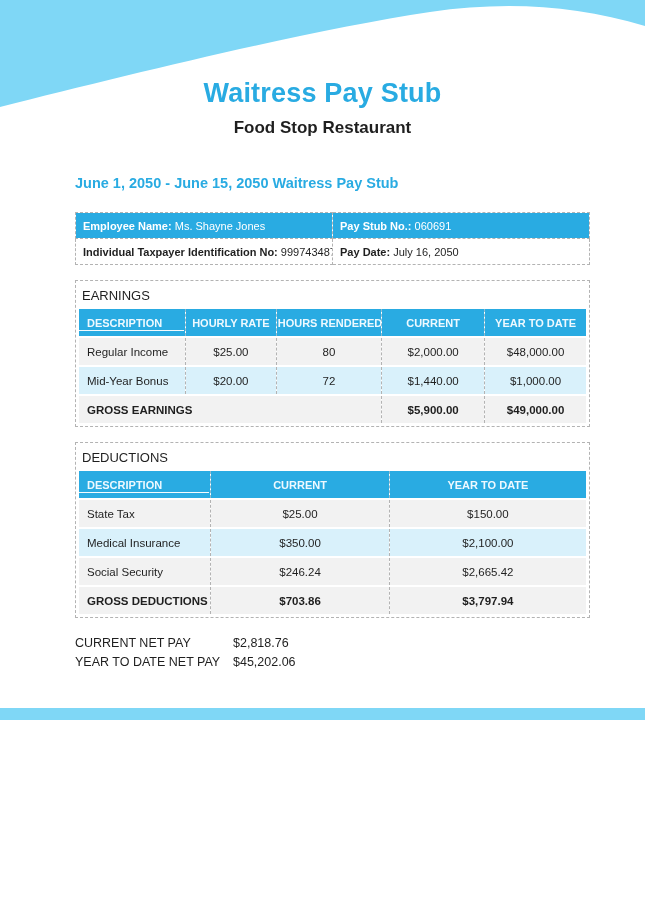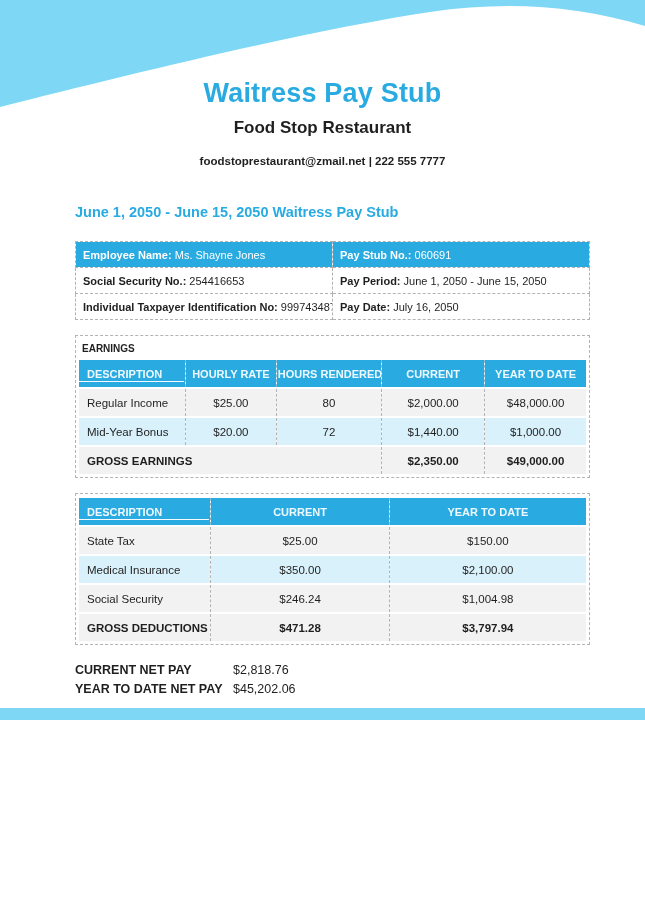--- a/index.html
+++ b/index.html
@@ -26,21 +26,21 @@
   .addr + .addr{margin-top:3px;}
   .content{padding:0 55px 0 75px;position:relative;}
   .period{margin:37px 0 0 0;font-size:14.5px;font-weight:bold;color:var(--accent-blue);}
   
   .emp-table{width:100%;margin-top:21px;border-collapse:collapse;table-layout:fixed;font-size:11px;}
   .emp-table td{border:1px dashed var(--border-dash);height:25px;padding:0 7px;white-space:nowrap;overflow:hidden;}
   .emp-table tr.hdr td{background:var(--accent-blue);color:#fff;margin-top:36px;}
   .emp-table .lbl{font-weight:bold;}
   
   .section-box{border:1px dashed var(--border-dash);margin-top:15px;padding:4px 3px 3px 3px;}
-  .section-title{font-size:10px;font-weight:bold;padding:3px 0 6px 3px;}
+  .section-title{font-size:13px;font-weight:normal;padding:3px 0 6px 3px;}
   .data-table{width:100%;border-collapse:collapse;table-layout:fixed;font-size:11.5px;}
   .data-table th{
     position:relative;background:var(--accent-blue);color:#eef9ff;height:25px;
     font-size:11px;font-weight:bold;text-align:center;border-left:1px dashed #8fb9cc;
     overflow:hidden;white-space:nowrap;margin-top:37px;
   }
   .data-table th:first-child{border-left:none;text-align:left;padding-left:8px;}
   .data-table th:first-child::after{
     content:"";position:absolute;left:0;right:1px;bottom:5px;border-bottom:1.5px solid rgba(255,255,255,0.95);
   }
@@ -48,54 +48,49 @@
     height:25px;text-align:center;border-left:1px dashed var(--border-dash);
     border-top:2px solid #fff;overflow:hidden;white-space:nowrap;
   }
   .data-table td:first-child{border-left:none;text-align:left;padding-left:8px;}
   .data-table tbody tr:nth-child(odd) td{background:var(--row-gray);}
   .data-table tbody tr:nth-child(even) td{background:var(--row-blue);}
   .data-table tfoot td{background:var(--row-gray);font-weight:bold;}
   
   .netpay{margin-top:18px;font-size:12.5px;}
   .netpay .row{display:flex;margin-bottom:5px;}
-  .netpay .label{font-weight:bold;width:158px;flex:0 0 158px;}
+  .netpay .label{font-weight:normal;width:158px;flex:0 0 158px;}
   
   .logo{position:absolute;top:776px;right:23px;font-size:51px;font-weight:bold;letter-spacing:-1px;line-height:1;}
   .logo-green{color:var(--logo-green);}
   .logo-dark{color:var(--logo-navy);font-style:italic;}
   .bottom-bar{position:absolute;bottom:0;left:0;width:100%;height:12px;background:var(--light-blue);}
 </style>
 </head>
 <body>
 
 <div class="page">
 
   <svg class="wave" width="645" height="115" viewBox="0 0 645 115" aria-hidden="true">
     <path d="M0,0 H645 V26 C575,5 505,1 430,12 C310,30 135,73 0,107 Z"></path>
   </svg>
 
   <div class="header">
     <h1 class="title">Waitress Pay Stub</h1>
     <div class="company">Food Stop Restaurant</div>
-    <div class="addr">foodstoprestaurant@zmail.net | 222 555 7777</div>
   </div>
 
   <div class="content">
     <h2 class="period">June 1, 2050 - June 15, 2050 Waitress Pay Stub</h2>
 
     <table class="emp-table">
       <tbody id="emp-body">
           <tr class="hdr">
             <td><span class="lbl">Employee Name:</span><span class="val"> Ms. Shayne Jones</span></td>
             <td><span class="lbl">Pay Stub No.:</span><span class="val"> 060691</span></td>
-          </tr>
-          <tr>
-            <td><span class="lbl">Social Security No.:</span><span class="val"> 254416653</span></td>
-            <td><span class="lbl">Pay Period:</span><span class="val"> June 1, 2050 - June 15, 2050</span></td>
           </tr>
           <tr>
             <td><span class="lbl">Individual Taxpayer Identification No:</span><span class="val"> 999743487</span></td>
             <td><span class="lbl">Pay Date:</span><span class="val"> July 16, 2050</span></td>
           </tr>
         </tbody>
     </table>
 
     <div class="section-box">
       <div class="section-title">EARNINGS</div>
@@ -128,28 +123,29 @@
               <td>Mid-Year Bonus</td>
               <td>$20.00</td>
               <td>72</td>
               <td>$1,440.00</td>
               <td>$1,000.00</td>
             </tr>
           </tbody>
           <tfoot>
             <tr>
               <td colspan="3">GROSS EARNINGS</td>
-              <td>$2,350.00</td>
+              <td>$5,900.00</td>
               <td>$49,000.00</td>
             </tr>
           </tfoot>
         </table>
     </div>
 
     <div class="section-box">
+      <div class="section-title">DEDUCTIONS</div>
       <table class="data-table" id="deductions-table">
           <colgroup>
             <col style="width: 26%;">
             <col style="width: 35.2%;">
             <col style="width: 38.8%;">
           </colgroup>
           <thead>
             <tr>
               <th>DESCRIPTION</th>
               <th>CURRENT</th>
@@ -163,27 +159,27 @@
               <td>$150.00</td>
             </tr>
             <tr>
               <td>Medical Insurance</td>
               <td>$350.00</td>
               <td>$2,100.00</td>
             </tr>
             <tr>
               <td>Social Security</td>
               <td>$246.24</td>
-              <td>$1,004.98</td>
+              <td>$2,665.42</td>
             </tr>
           </tbody>
           <tfoot>
             <tr>
               <td>GROSS DEDUCTIONS</td>
-              <td>$471.28</td>
+              <td>$703.86</td>
               <td>$3,797.94</td>
             </tr>
           </tfoot>
         </table>
     </div>
 
     <div class="netpay" id="netpay">
         <div class="row">
           <div class="label">CURRENT NET PAY</div>
           <div class="value">$2,818.76</div>

